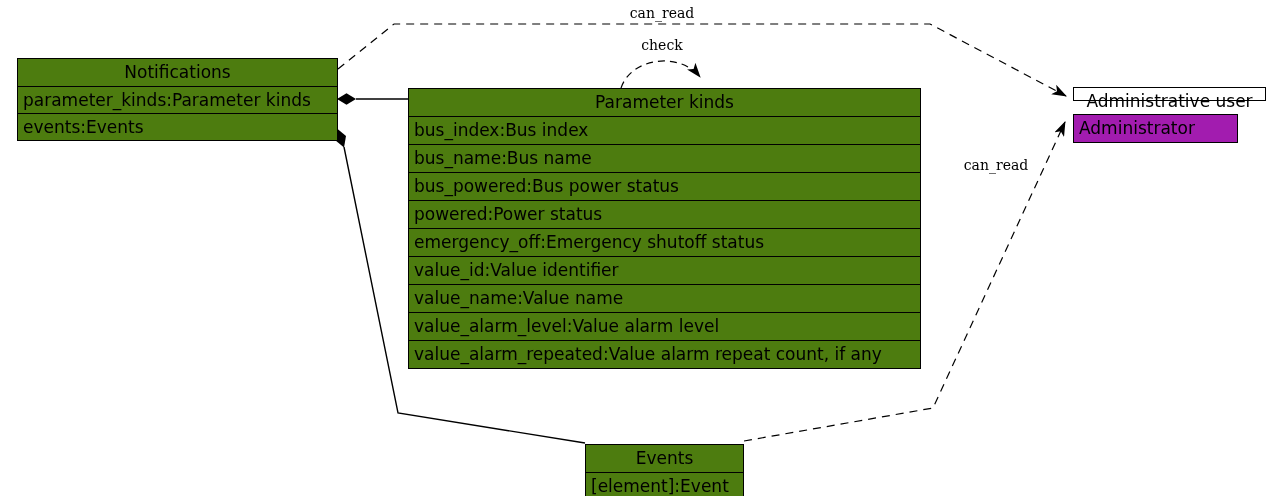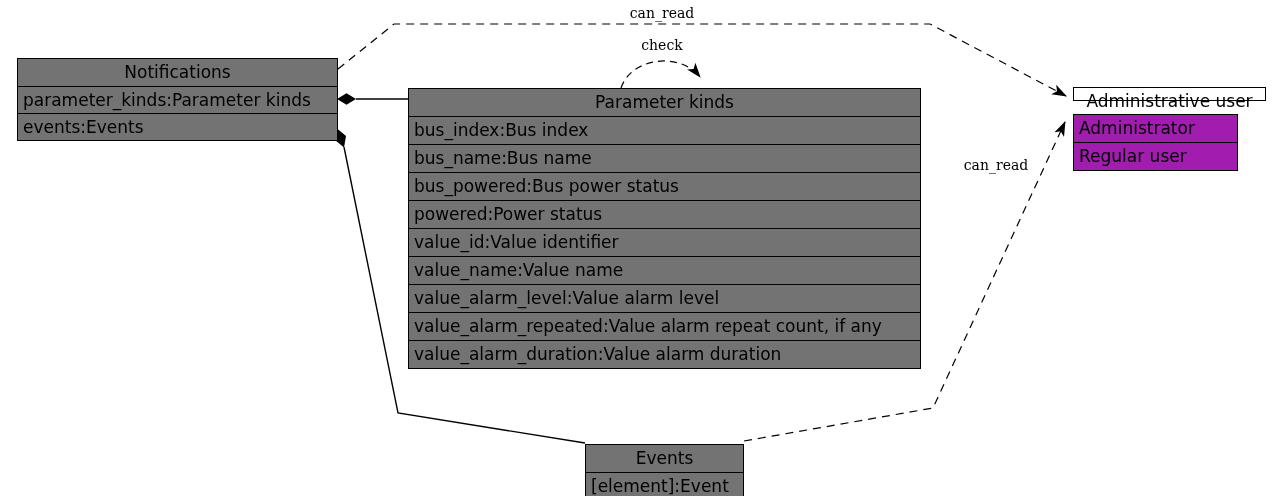--- a/index.html
+++ b/index.html
@@ -18,21 +18,21 @@
     overflow: hidden;
   }
   svg.edge-layer {
     position: absolute;
     left: 0; top: 0;
     width: 1280px; height: 496px;
   }
   .node {
     position: absolute;
     border: 1px solid #000;
-    background: #737373;
+    background: #4d7c0f;
     box-sizing: border-box;
     white-space: nowrap;
   }
   .node .title {
     height: 27px;
     line-height: 27px;
     text-align: center;
     padding: 0 4px;
   }
   .node .row {
@@ -107,35 +107,34 @@
     <div class="row">parameter_kinds:Parameter kinds</div>
     <div class="row">events:Events</div>
   </div>
 
   <div class="node" id="n-parameter-kinds">
     <div class="title">Parameter kinds</div>
     <div class="row">bus_index:Bus index</div>
     <div class="row">bus_name:Bus name</div>
     <div class="row">bus_powered:Bus power status</div>
     <div class="row">powered:Power status</div>
+    <div class="row">emergency_off:Emergency shutoff status</div>
     <div class="row">value_id:Value identifier</div>
     <div class="row">value_name:Value name</div>
     <div class="row">value_alarm_level:Value alarm level</div>
     <div class="row">value_alarm_repeated:Value alarm repeat count, if any</div>
-    <div class="row">value_alarm_duration:Value alarm duration</div>
   </div>
 
   <div class="node" id="n-events">
     <div class="title">Events</div>
     <div class="row">[element]:Event</div>
   </div>
 
   <div id="n-admin-title">Administrative user</div>
   <div id="n-admin-rows">
     <div class="arow">Administrator</div>
-    <div class="arow">Regular user</div>
   </div>
 
   <div class="edge-label" id="lbl-can-read-top">can_read</div>
   <div class="edge-label" id="lbl-check">check</div>
   <div class="edge-label" id="lbl-can-read-bot">can_read</div>
 
 </div>
 
 </body></html>

